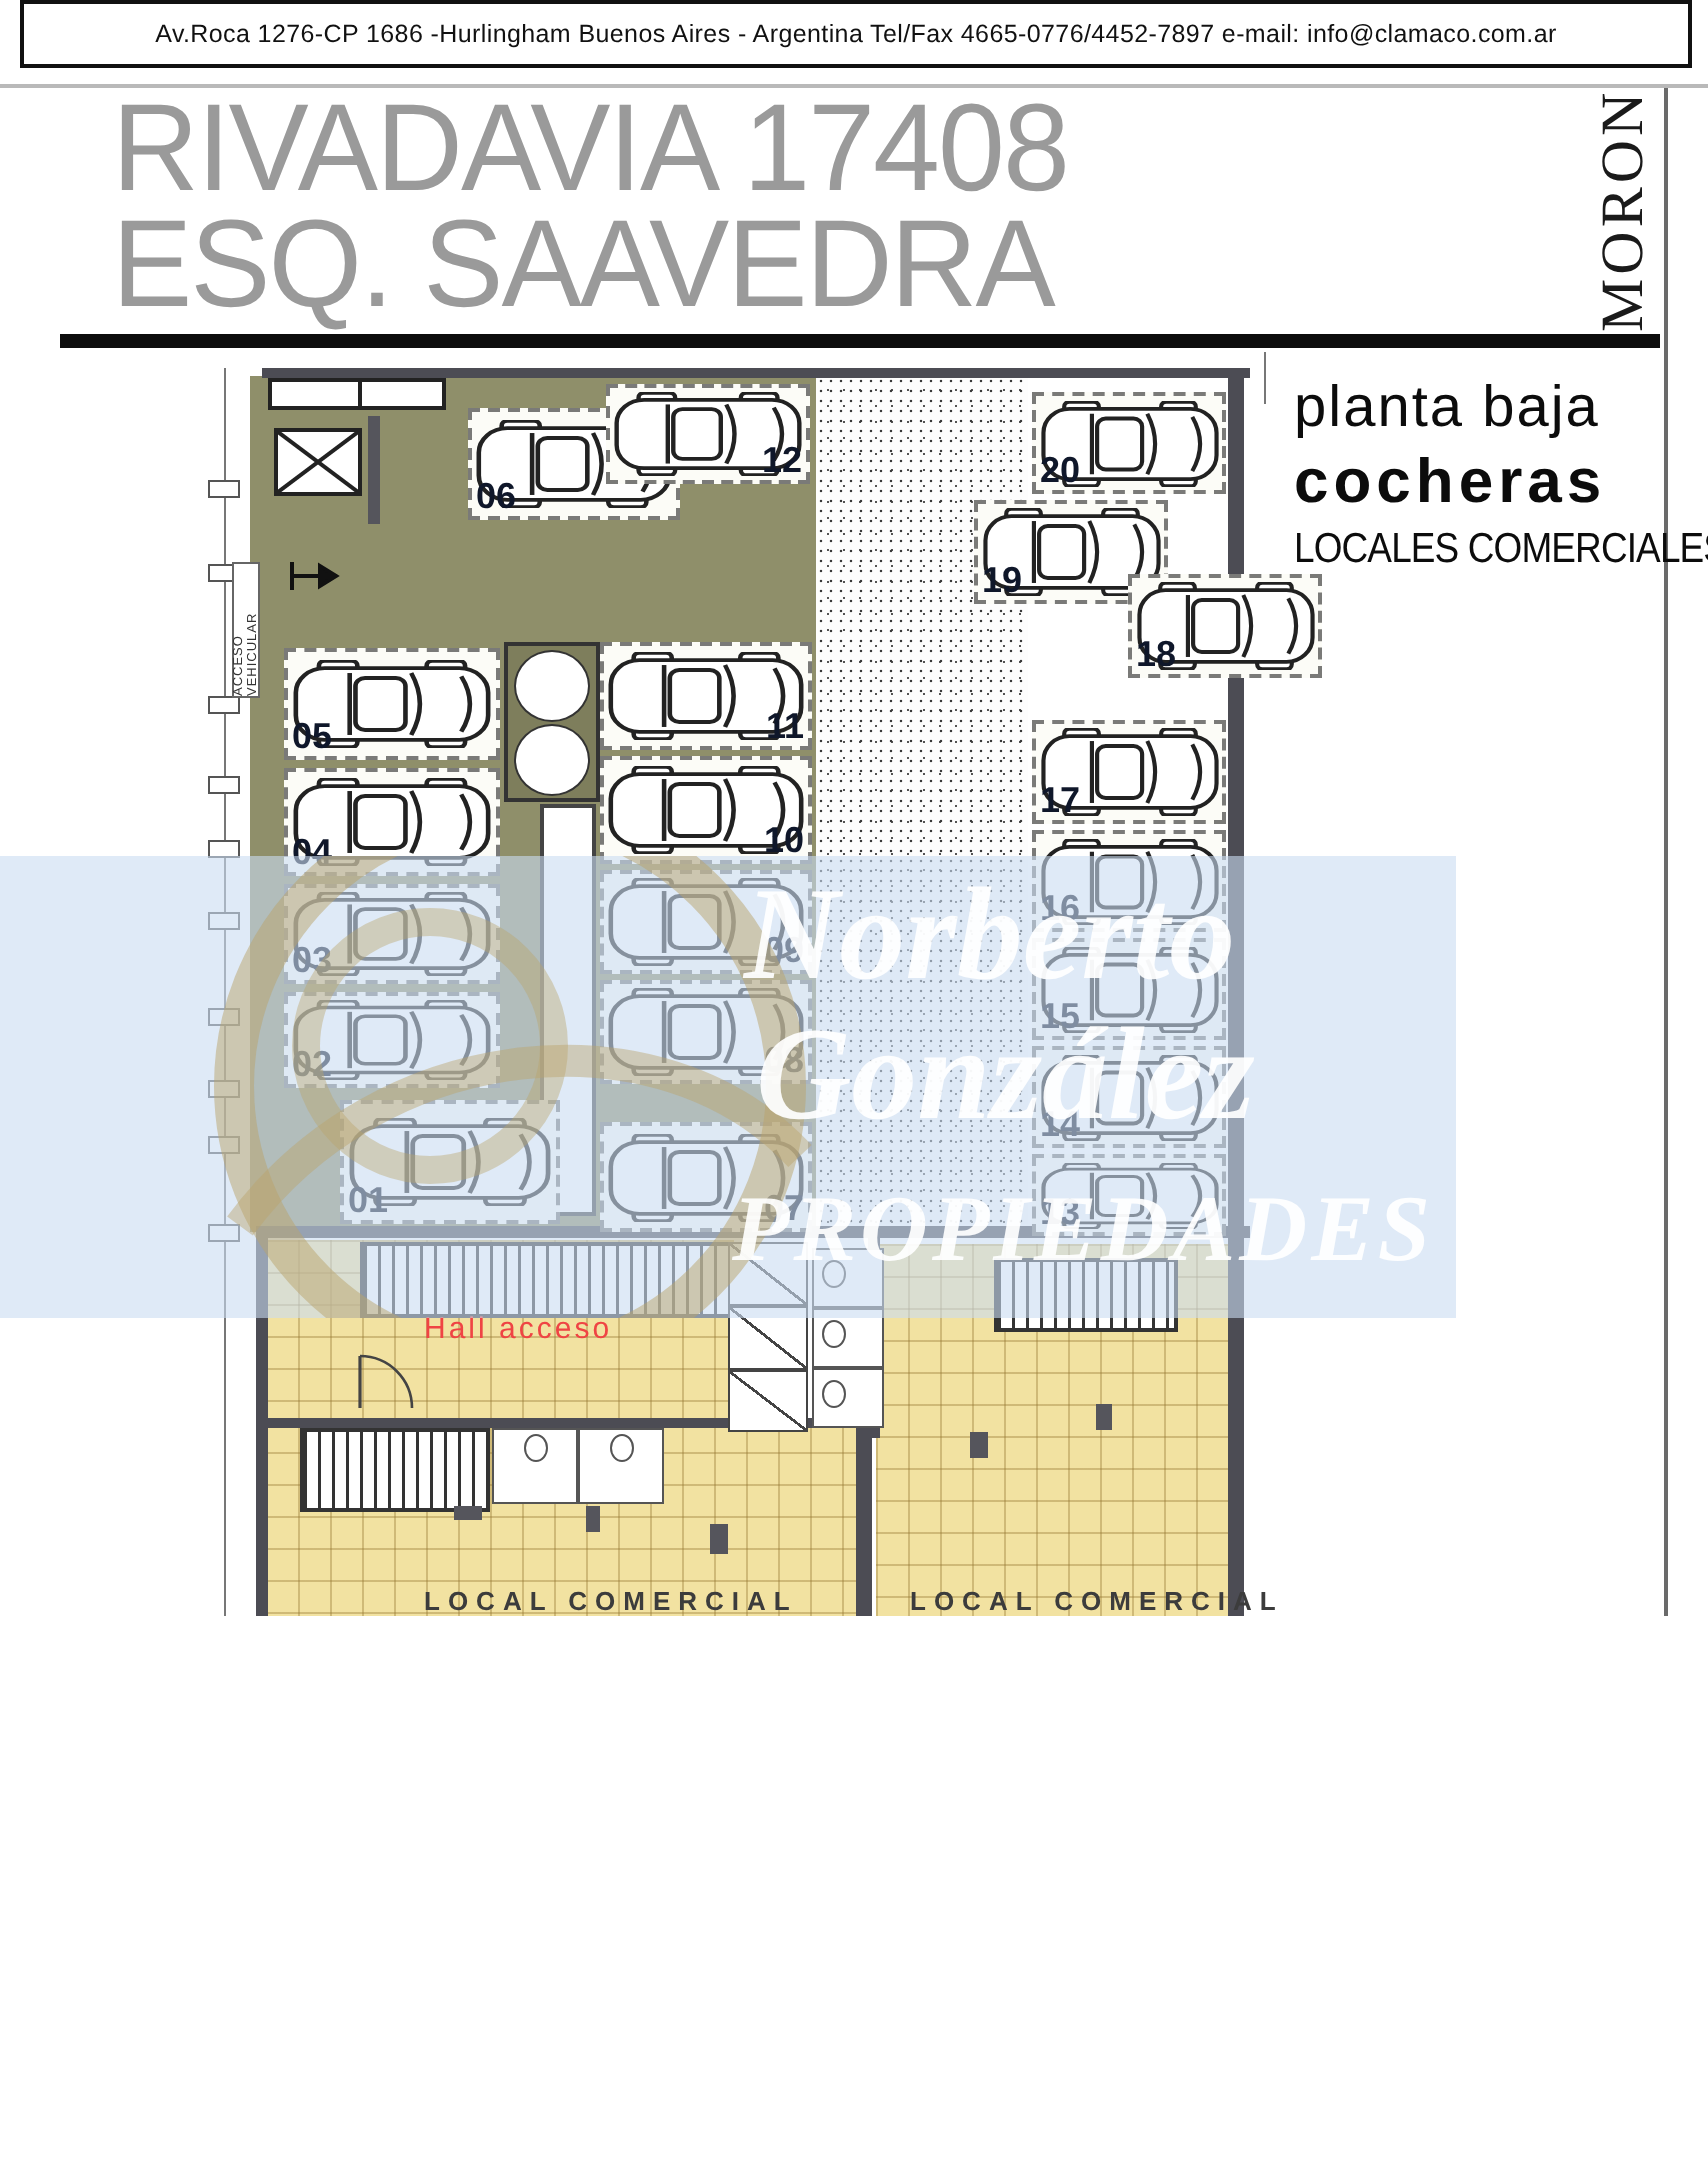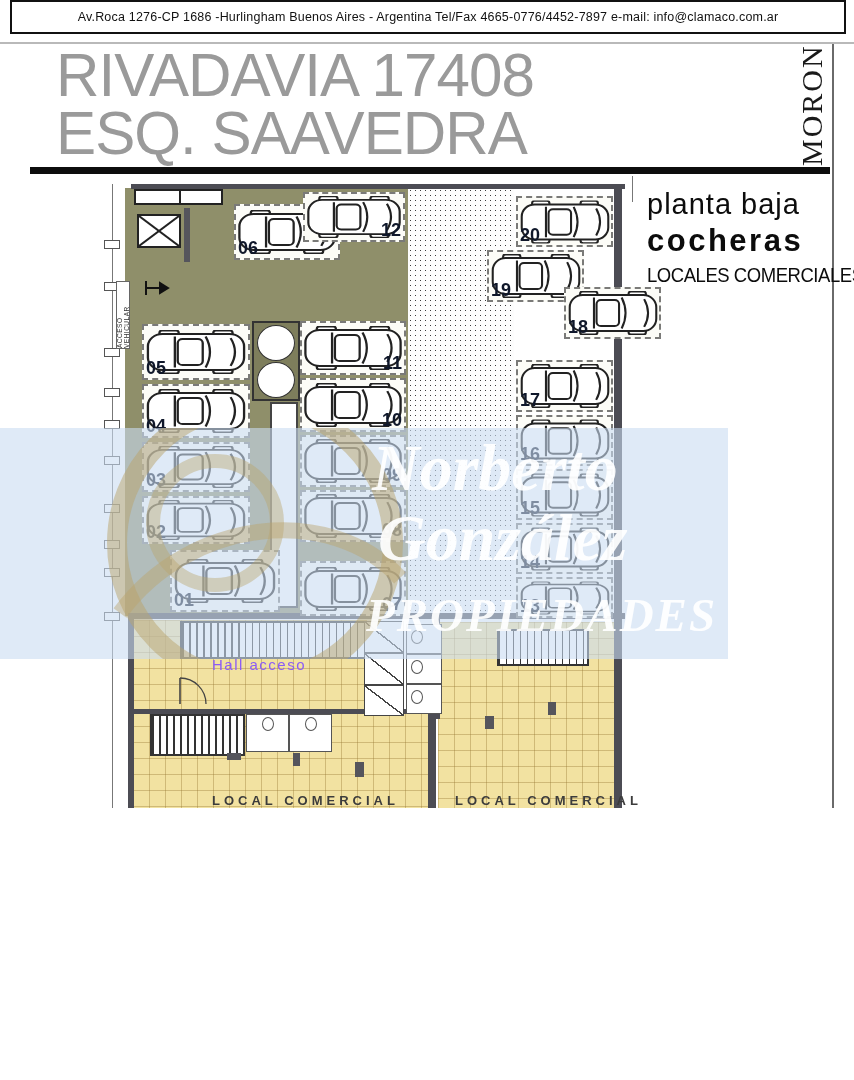--- a/index.html
+++ b/index.html
@@ -54,21 +54,21 @@
   .elevcell{background-color:#fff;border:1.5px solid #444;box-sizing:border-box;
     background-image:linear-gradient(to top right,transparent 48.5%,#444 48.5%,#444 51.5%,transparent 51.5%);}
   .bathcell{background:#fff;border:1.5px solid #555;box-sizing:border-box;}
   .toilet{position:absolute;width:10px;height:12px;border:1.5px solid #555;border-radius:50%;background:#fff;}
   .column{position:absolute;background:#55555c;z-index:6;}
   .tick{position:absolute;width:14px;height:7px;background:#fff;border:1px solid #555;z-index:4;}
 
   #acceso-label{left:116px;top:281px;width:14px;height:68px;background:#fff;border:1px solid #666;
     box-sizing:border-box;z-index:6;display:flex;align-items:center;justify-content:center;
     writing-mode:vertical-rl;transform:rotate(180deg);font-size:6.5px;color:#333;letter-spacing:.5px;}
-  #hall-label{left:212px;top:656px;font-size:15px;color:#8b5cf6;letter-spacing:1.5px;z-index:7;}
+  #hall-label{left:212px;top:656px;font-size:15px;color:#ef4444;letter-spacing:1.5px;z-index:7;}
   .local-label{font-size:13px;font-weight:bold;letter-spacing:4px;color:#3c3c3c;z-index:7;white-space:nowrap;}
   .unit-circle{position:absolute;border:2px solid #333;border-radius:50%;display:flex;align-items:center;
     justify-content:center;font-family:"Liberation Serif",serif;font-size:21px;color:#222;z-index:7;
     background:transparent;}
 
   
   #watermark{left:0;top:428px;width:728px;height:231px;background:rgba(201,220,242,.6);z-index:9;overflow:hidden;}
   .wm-text{position:absolute;font-family:"Liberation Serif",serif;font-style:italic;font-weight:bold;
     color:rgba(255,255,255,.92);white-space:nowrap;}
   #wm-1{left:372px;top:2px;font-size:66px;}

